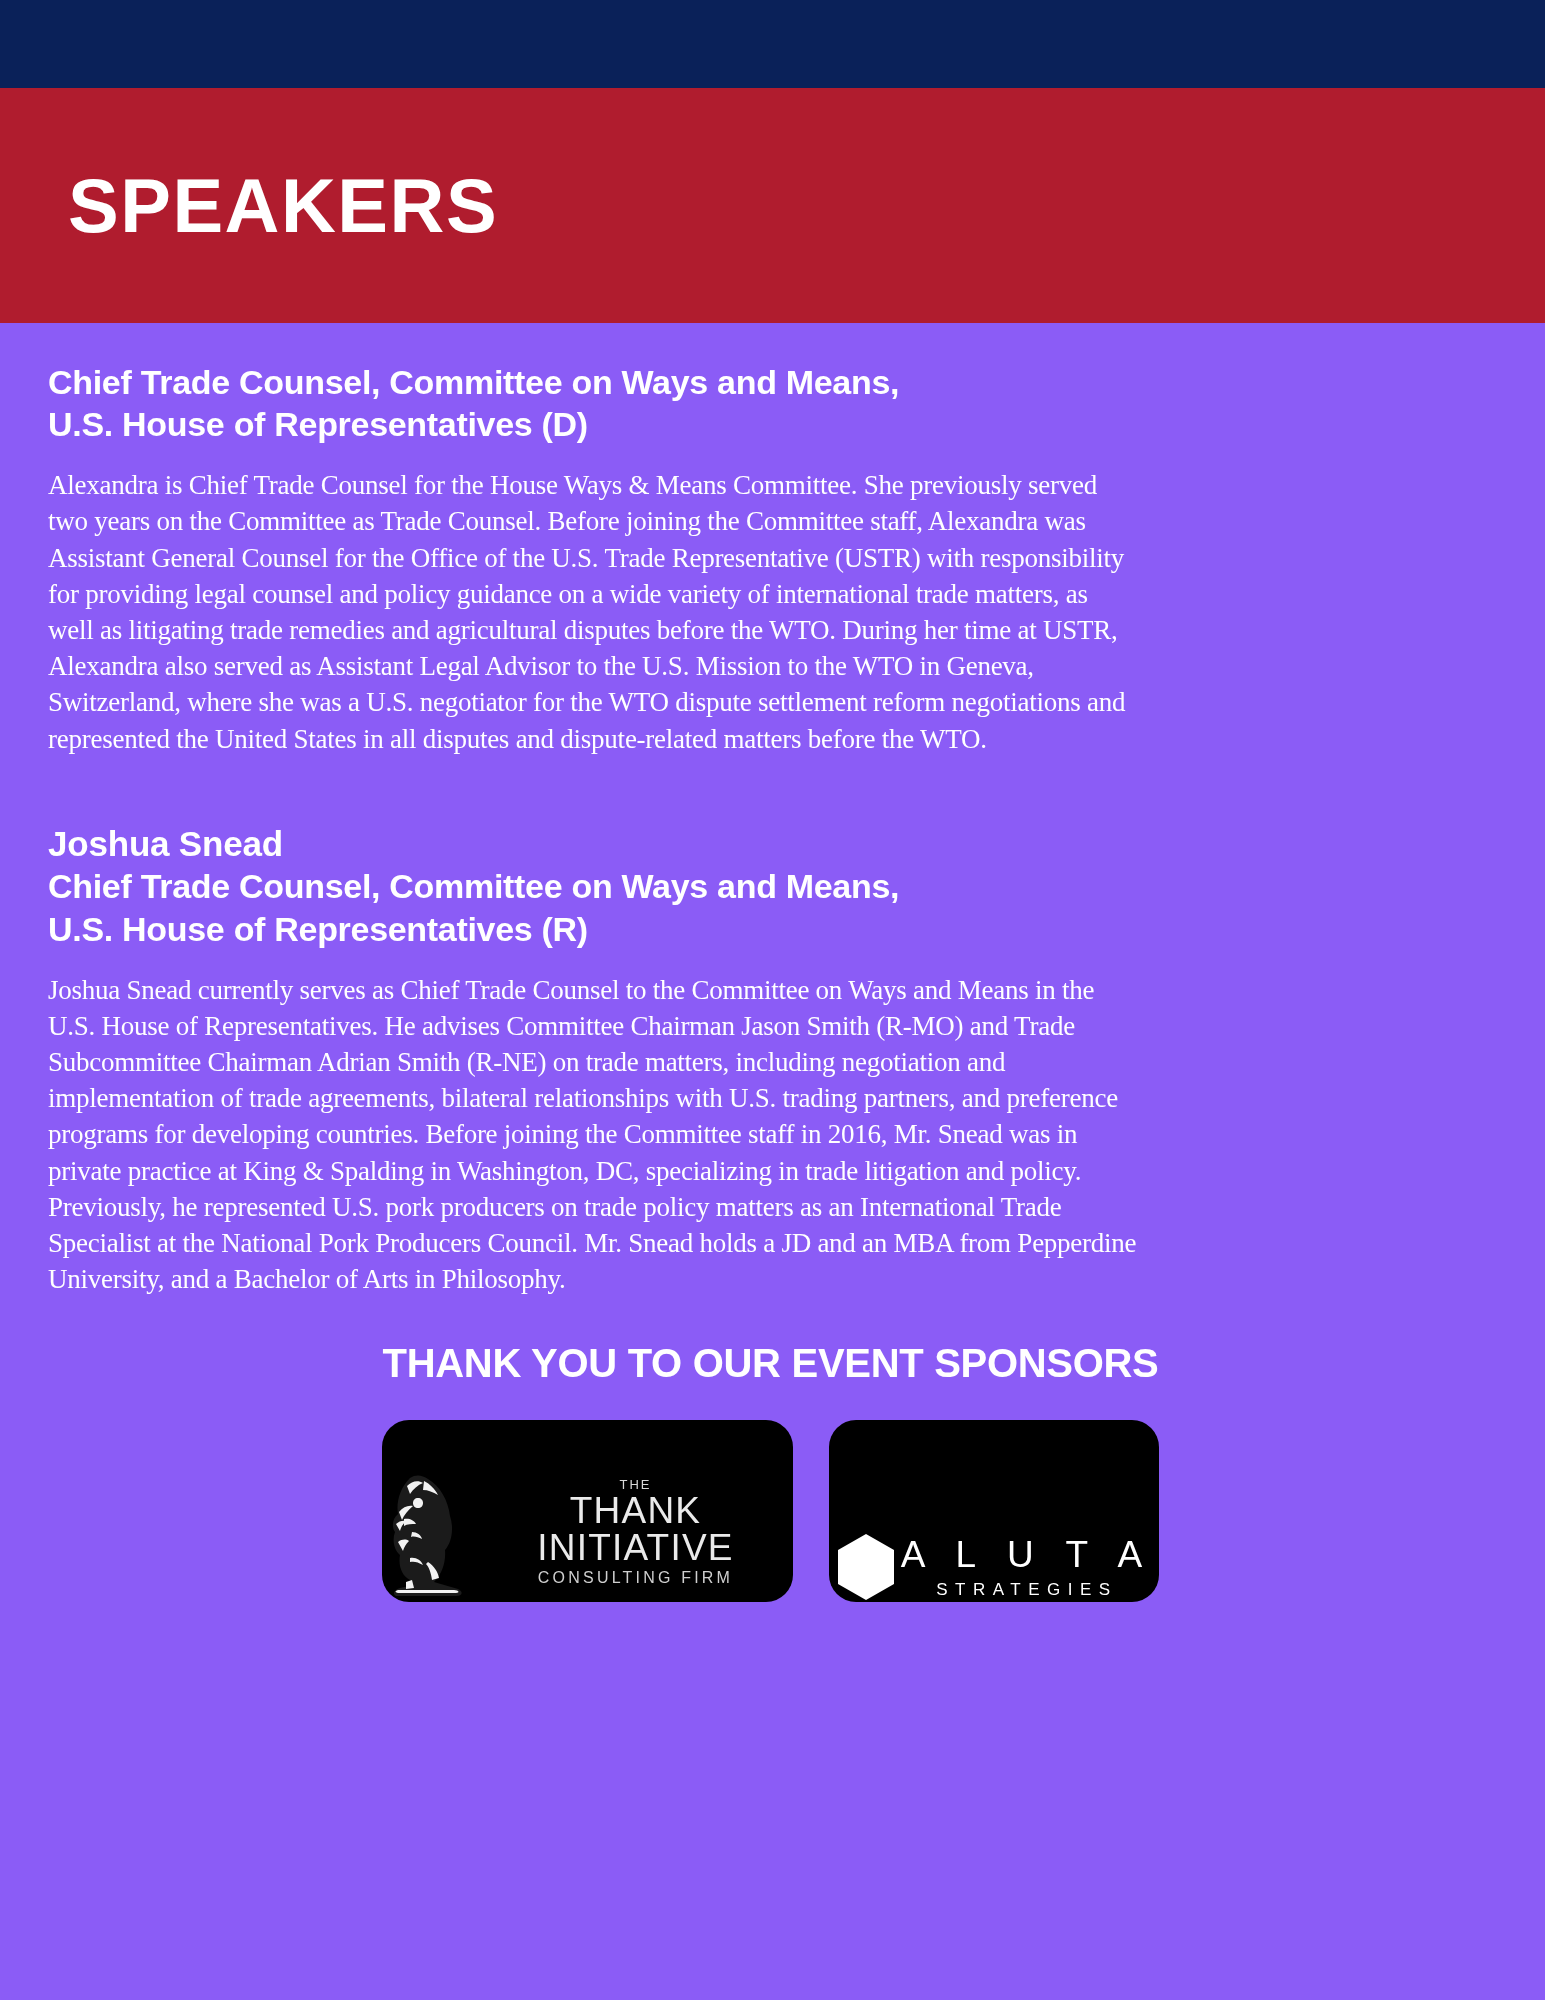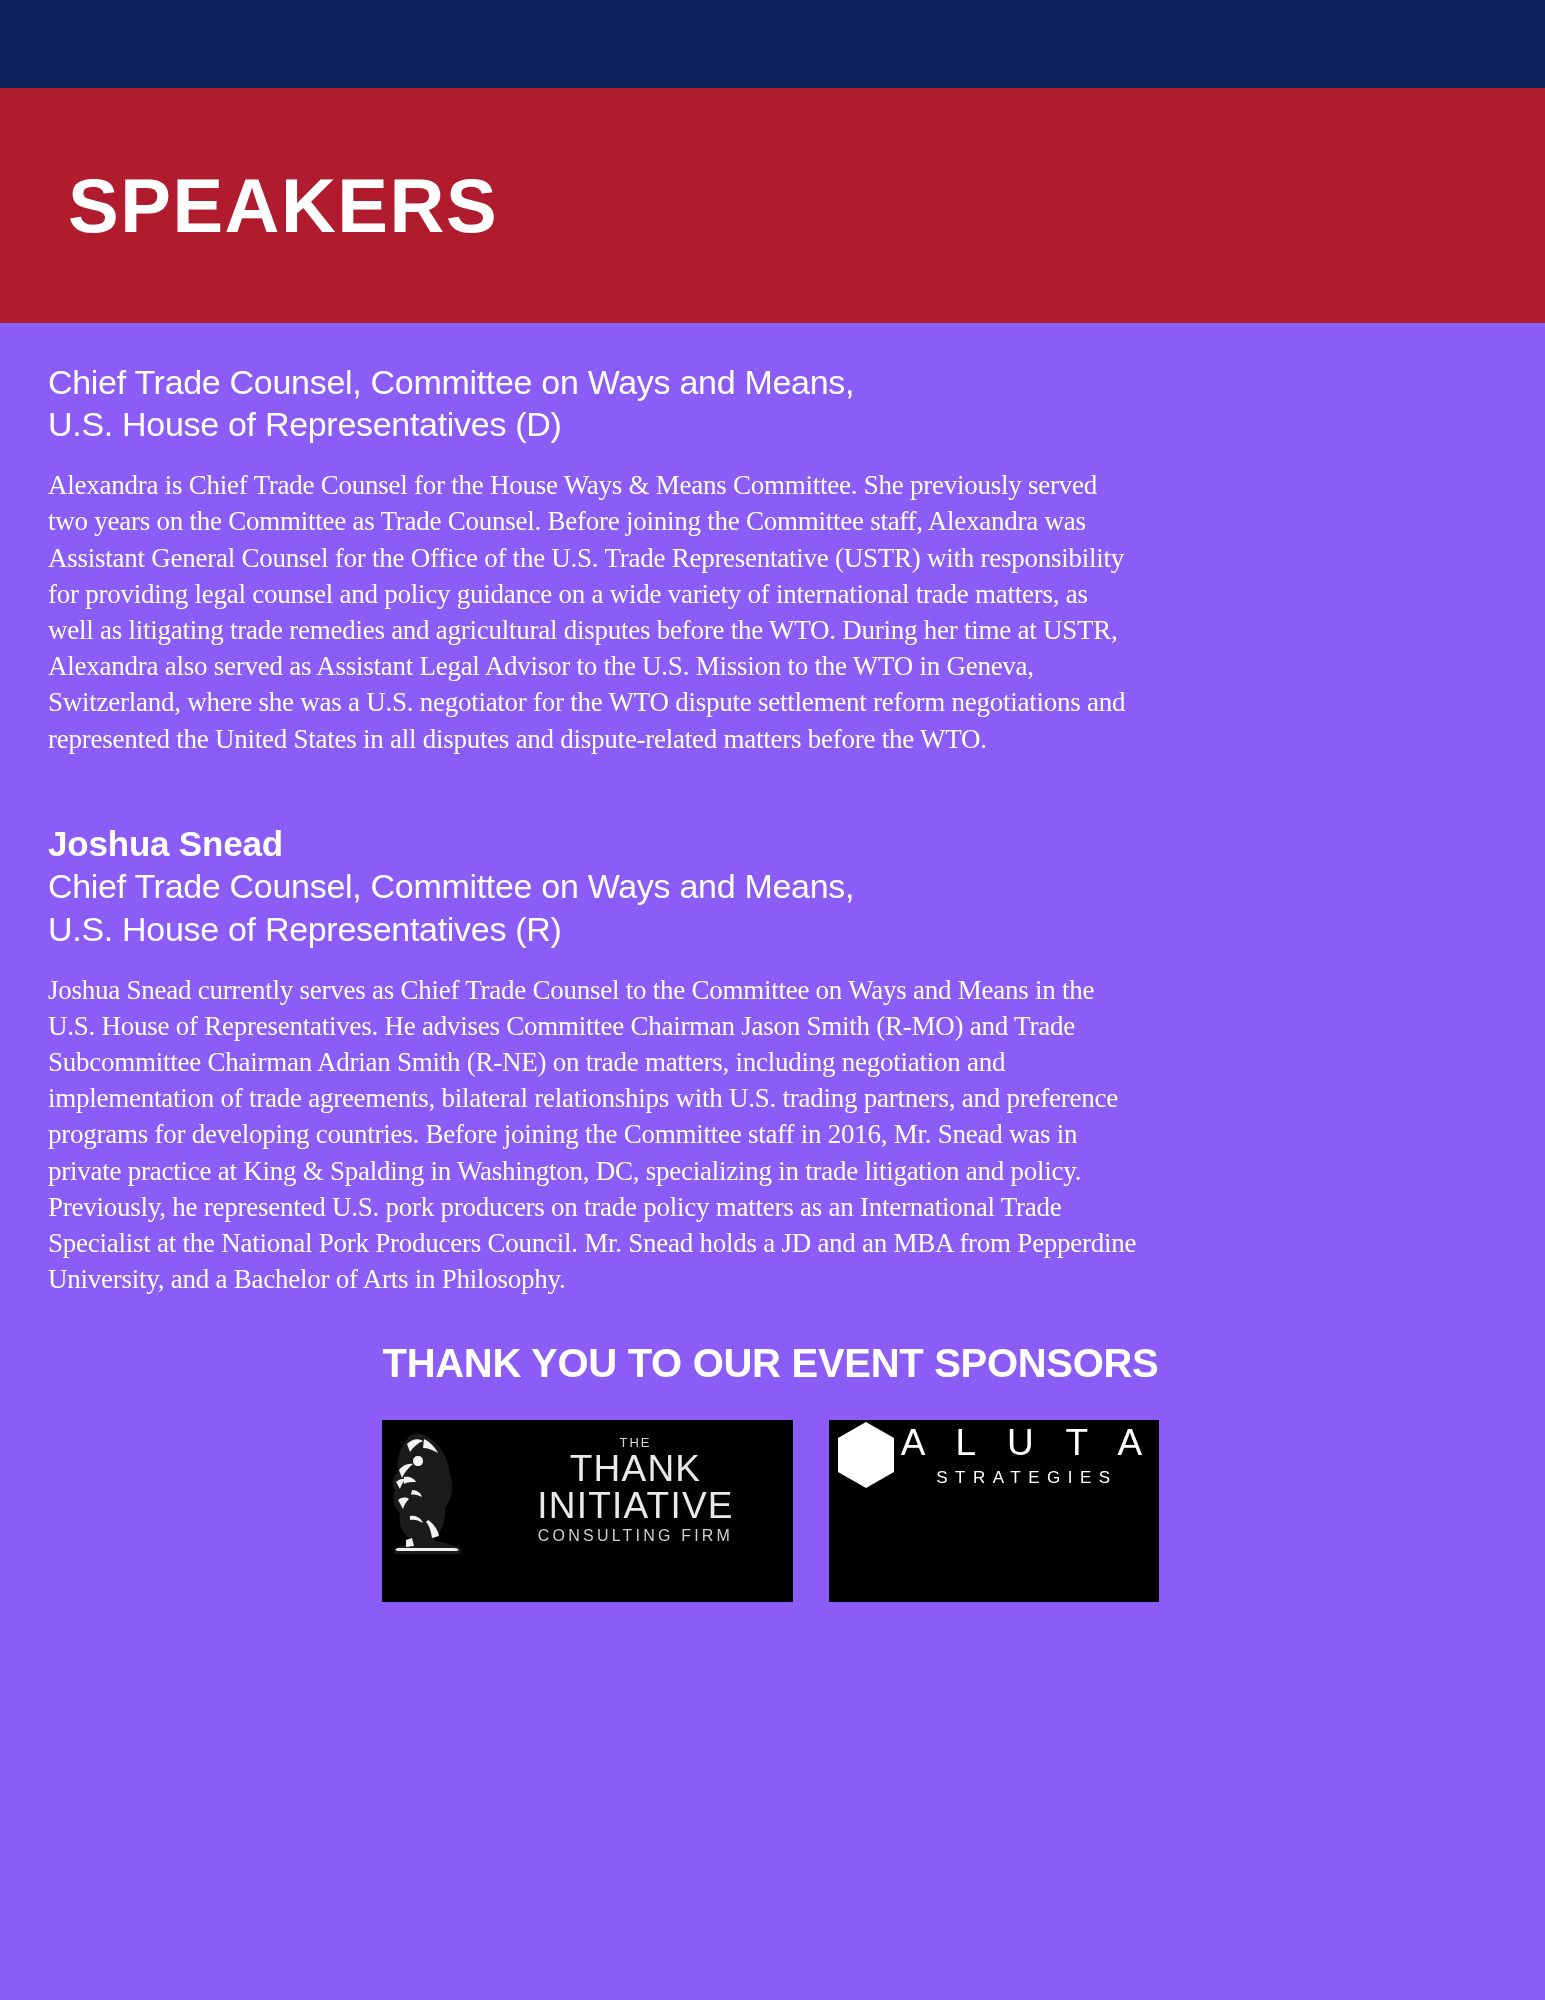--- a/index.html
+++ b/index.html
@@ -54,21 +54,21 @@
     color: #ffffff;
     font-size: 35px;
     font-weight: bold;
     line-height: 1.22;
     letter-spacing: -0.2px;
   }
 
   .speaker-role {
     color: #ffffff;
     font-size: 34px;
-    font-weight: 400;
+    font-weight: 700;
     line-height: 1.24;
     letter-spacing: -0.3px;
   }
 
   .speaker-bio {
     color: #ffffff;
     font-size: 27px;
     font-weight: 400;
     line-height: 1.34;
     letter-spacing: -0.25px;
@@ -96,22 +96,23 @@
     display: flex;
     justify-content: center;
     align-items: center;
     gap: 36px;
     margin-top: 34px;
   }
 
   .logo-box {
     background: #000000;
     display: flex;
-    align-items: flex-start;
+    align-items: flex-end;
     justify-content: center;
+    border-radius: 27px;
   }
 
   .logo-daniel {
     width: 411px;
     height: 182px;
     padding-left: 8px;
   }
 
   .logo-aluta {
     width: 330px;

